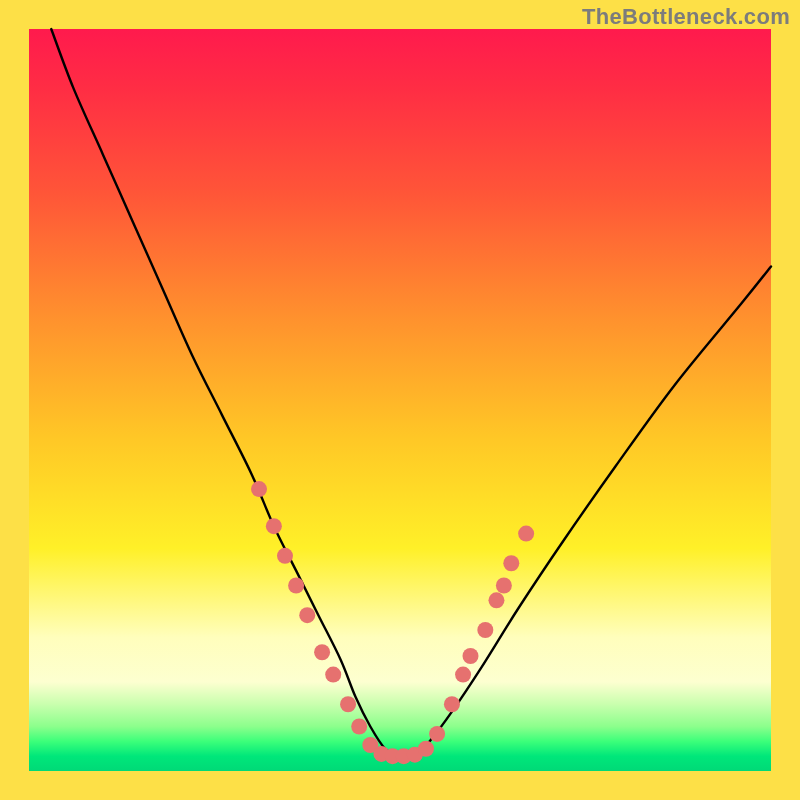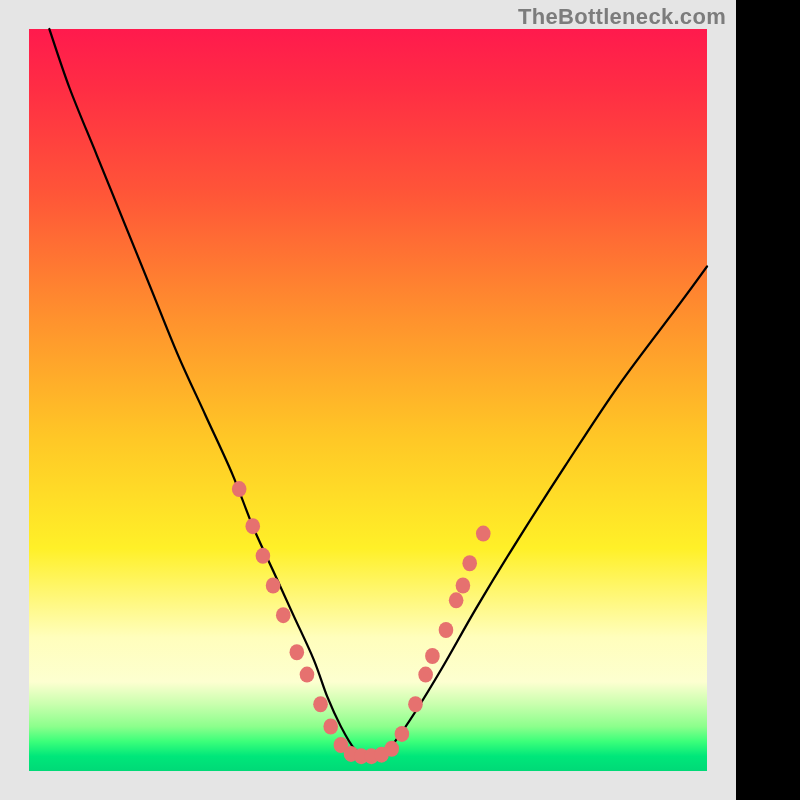--- a/index.html
+++ b/index.html
@@ -6,23 +6,23 @@
     margin: 0;
     padding: 0;
     width: 800px;
     height: 800px;
     overflow: hidden;
     background: #000;
     font-family: Arial, Helvetica, sans-serif;
   }
   .stage {
     position: relative;
-    width: 736px;
+    width: 800px;
     height: 800px;
-    background: #e5e5e5;
+    background: #fde047;
   }
   
   .plot {
     position: absolute;
     left: 29px;   
     top: 29px;
     right: 29px;
     bottom: 29px;
     
     background: linear-gradient(

